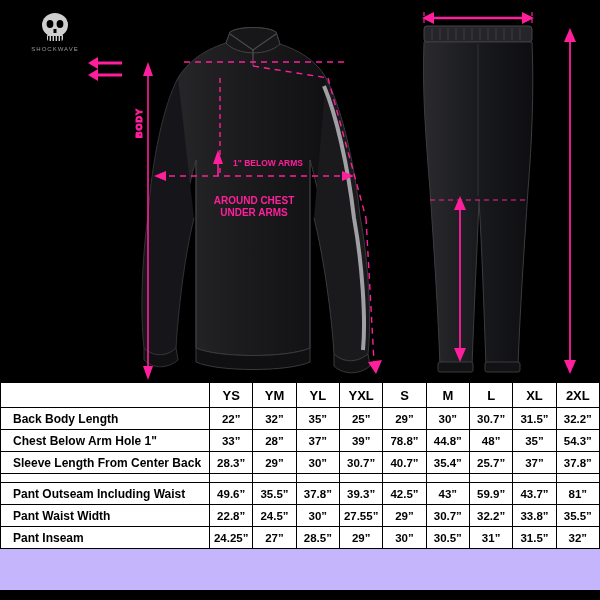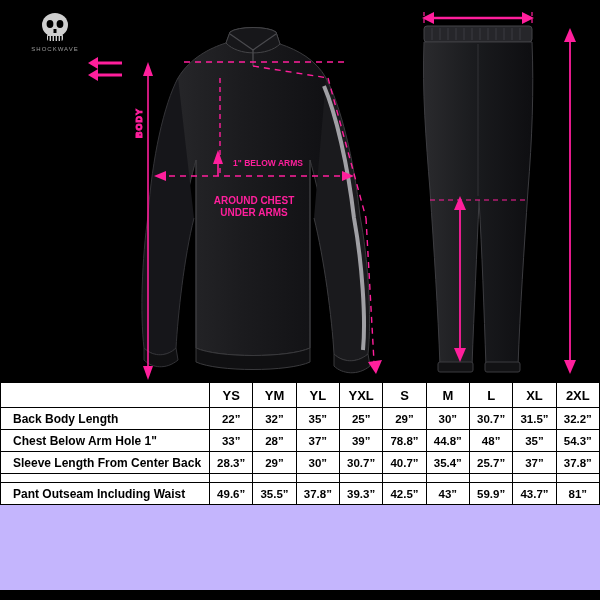--- a/index.html
+++ b/index.html
@@ -338,17 +338,41 @@
           <td>35.5”</td>
           <td>37.8”</td>
           <td>39.3”</td>
           <td>42.5”</td>
           <td>43”</td>
           <td>59.9”</td>
           <td>43.7”</td>
           <td>81”</td>
         </tr>
 
-
+        <tr>
+          <td class="rowlabel">Pant Waist Width</td>
+          <td>22.8”</td>
+          <td>24.5”</td>
+          <td>30”</td>
+          <td>27.55”</td>
+          <td>29”</td>
+          <td>30.7”</td>
+          <td>32.2”</td>
+          <td>33.8”</td>
+          <td>35.5”</td>
+        </tr>
+
+        <tr>
+          <td class="rowlabel">Pant Inseam</td>
+          <td>24.25”</td>
+          <td>27”</td>
+          <td>28.5”</td>
+          <td>29”</td>
+          <td>30”</td>
+          <td>30.5”</td>
+          <td>31”</td>
+          <td>31.5”</td>
+          <td>32”</td>
+        </tr>
       </tbody>
     </table>
   </div>
 </div>
 
 </body></html>

